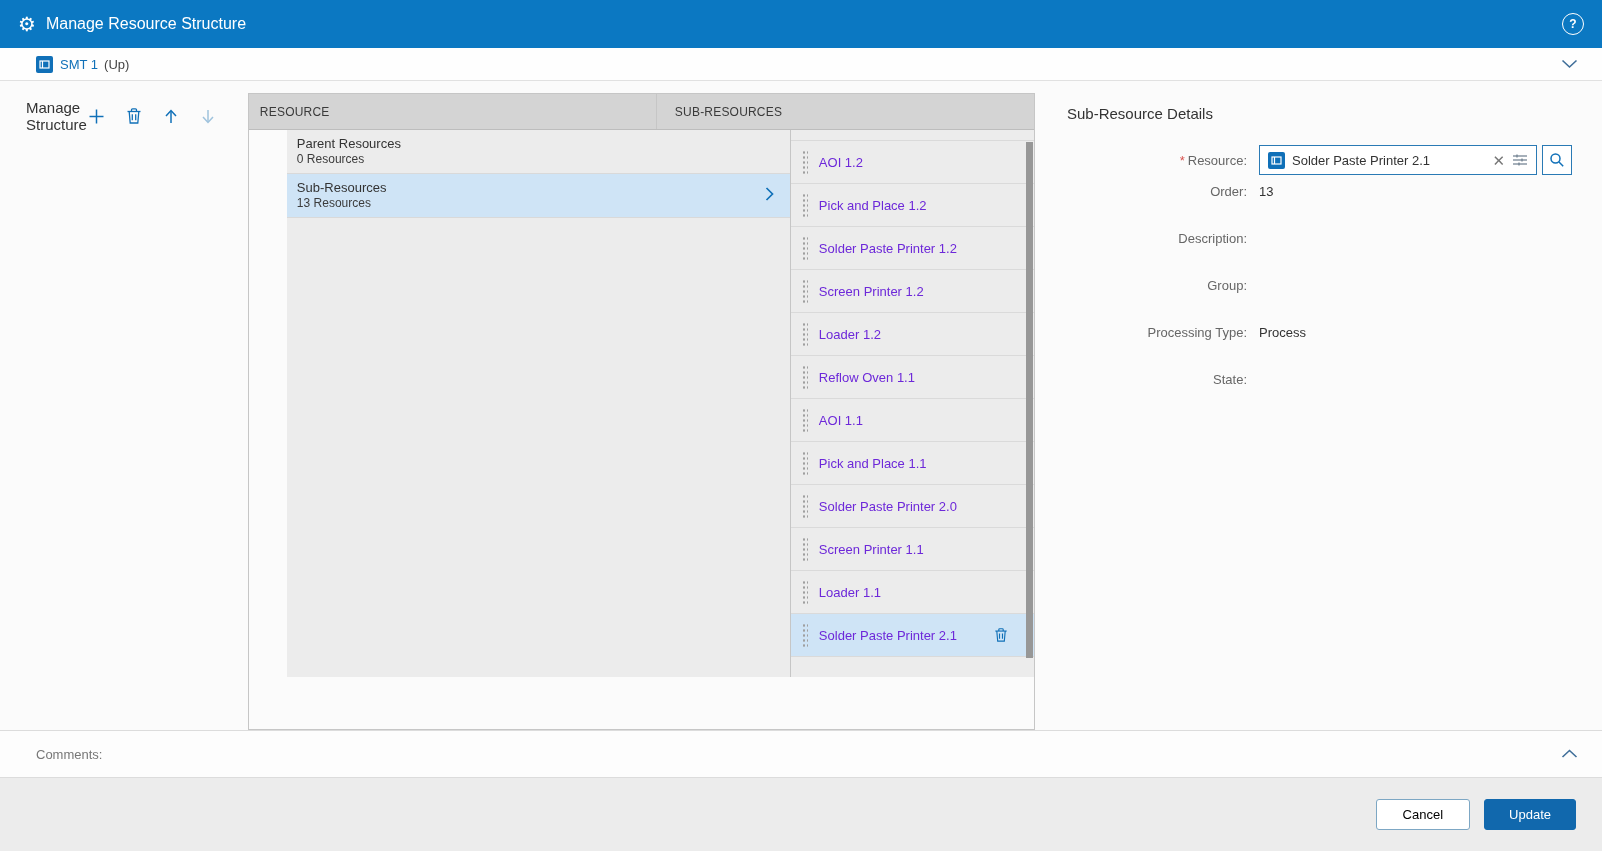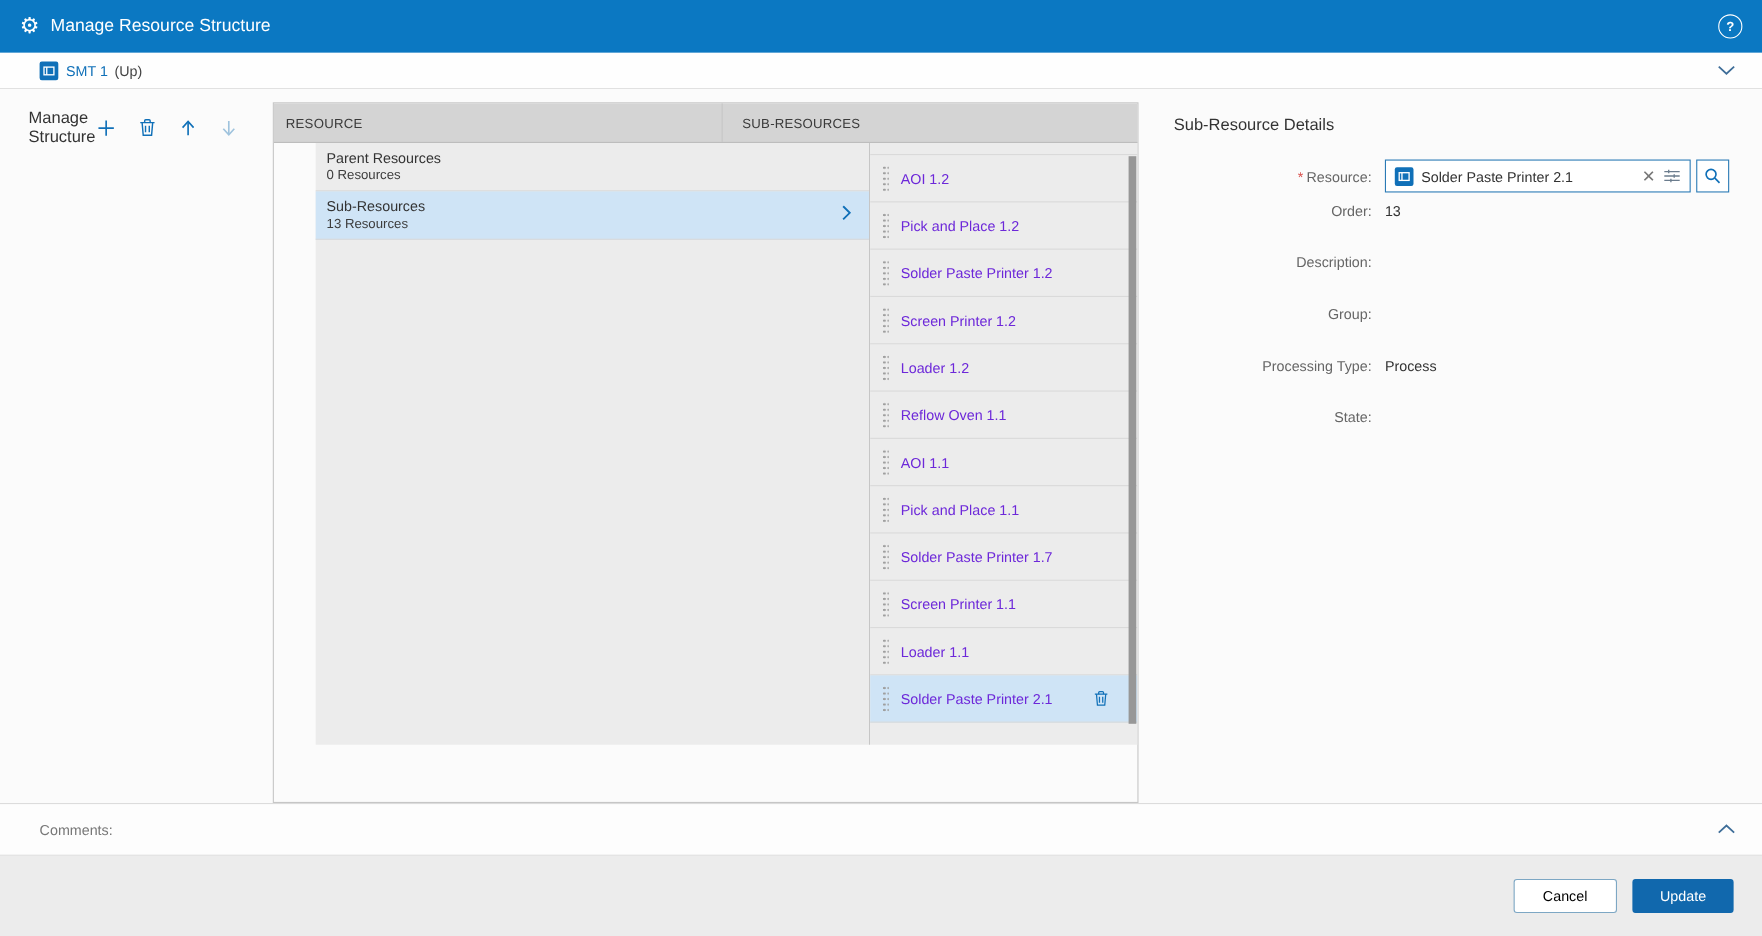--- a/index.html
+++ b/index.html
@@ -209,21 +209,21 @@
     <span class="sub-label">AOI 1.1</span>
 
   </div>
                 <div class="sub-row">
     <span class="drag"></span>
     <span class="sub-label">Pick and Place 1.1</span>
 
   </div>
                 <div class="sub-row">
     <span class="drag"></span>
-    <span class="sub-label">Solder Paste Printer 1.7</span>
+    <span class="sub-label">Solder Paste Printer 2.0</span>
 
   </div>
                 <div class="sub-row">
     <span class="drag"></span>
     <span class="sub-label">Screen Printer 1.1</span>
 
   </div>
                 <div class="sub-row">
     <span class="drag"></span>
     <span class="sub-label">Loader 1.1</span>

